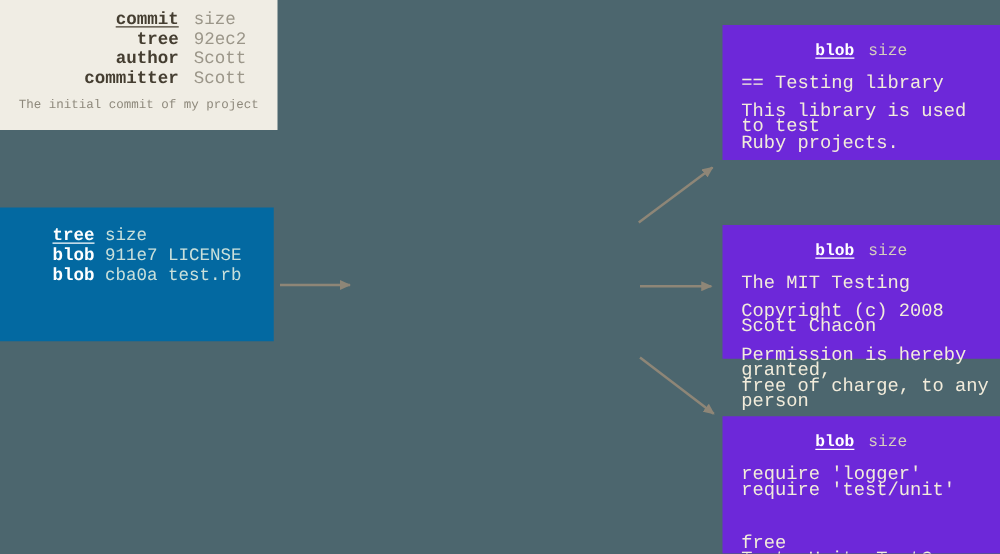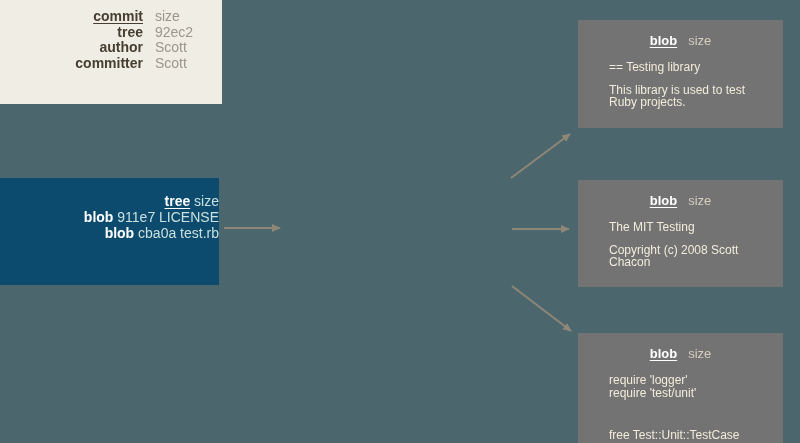--- a/index.html
+++ b/index.html
@@ -1,19 +1,19 @@
 <!DOCTYPE html>
 <html><head>
 <meta charset="utf-8">
 <style>
   html,body { margin:0; padding:0; background:#4C666E; }
   .canvas {
     position:relative; width:800px; height:443px; overflow:hidden;
     background:#4C666E;
-    font-family:Liberation Sans, sans-serif;
+    font-family:Liberation Mono, monospace;
   }
   
   .obj-label {
     position:absolute; width:222px; text-align:center;
     font-size:13px; font-weight:bold; color:#3B3228; line-height:15px;
   }
   .lbl-commit { left:0;   top:160; }
   .lbl-tree   { left:290; top:160; width:219px; }
   .lbl-blob1  { left:578; top:3;   }
   .lbl-blob2  { left:578; top:162; }
@@ -28,40 +28,40 @@
   .crow .k { width:143px; text-align:right; color:#453E31; font-weight:bold; white-space:pre; }
   .crow .v { margin-left:12px; color:#9B9689; white-space:pre; }
   .u { text-decoration:underline; text-underline-offset:2px; }
   .commit-desc {
     margin-top:8px; text-align:center;
     font-size:10px; color:#8E897C; line-height:11px;
   }
 
   
   .tree-box {
-    position:absolute; left:290; top:178px; width:219px; height:107px;
-    background:#0c4a6e; box-sizing:border-box; padding:15px 0 0 42px;text-align:right;
+    position:absolute; left:290; top:166px; width:219px; height:107px;
+    background:#0369a1; box-sizing:border-box; padding:15px 0 0 42px;
   }
   .trow { font-size:14px; line-height:16px; white-space:pre; }
   .trow .tk { color:#FFFFFF; font-weight:bold; }
   .trow .tv { color:#C9E0DB; }
 
   
   .blob-box {
-    position:absolute; left:578px; width:205px;
-    background:#737373; box-sizing:border-box; padding:13px 6px 0 15px;
+    position:absolute; left:578px; width:222px;
+    background:#6d28d9; box-sizing:border-box; padding:13px 6px 0 15px;
   }
   .blob1 { top:20px;  height:108px; }
   .blob2 { top:180px; height:107px; }
   .blob3 { top:333px; height:110px; }
   .blob-header { text-align:center; font-size:13px; line-height:15px; margin:0 9px 13px 0; }
   .blob-header .bk { color:#FFFFFF; font-weight:bold; text-decoration:underline; text-underline-offset:2px; }
   .blob-header .bs { color:#D6CEBE; margin-left:11px; }
   .blob-body p {
-    margin:0 16px 10px; font-size:12px; line-height:12.5px;
+    margin:0 0 10px; font-size:15px; line-height:12.5px;
     color:#F2ECDB; white-space:pre-line; min-height:10px;
   }
 
   .arrows { position:absolute; left:0; top:0; width:800px; height:443px; pointer-events:none; }
 </style>
 </head>
 <body>
 
 <div class="canvas">
 
@@ -93,20 +93,21 @@
       <span class="v">92ec2</span>
     </div>
     <div class="crow">
       <span class="k">author</span>
       <span class="v">Scott</span>
     </div>
     <div class="crow">
       <span class="k">committer</span>
       <span class="v">Scott</span>
     </div>
+    <div class="commit-desc">The initial commit of my project</div>
   </div>
 
   <div class="tree-box">
     <div class="trow"><span class="tk u">tree</span><span class="tv"> <span>size</span></span></div>
     <div class="trow"><span class="tk">blob</span><span class="tv"> <span>911e7 LICENSE</span></span></div>
     <div class="trow"><span class="tk">blob</span><span class="tv"> <span>cba0a test.rb</span></span></div>
   </div>
 
   <div class="blob-box blob1">
     <div class="blob-header">
@@ -119,20 +120,22 @@
     </div>
   </div>
 
   <div class="blob-box blob2">
     <div class="blob-header">
       <span class="bk">blob</span><span class="bs">size</span>
     </div>
     <div class="blob-body">
       <p>The MIT Testing</p>
       <p>Copyright (c) 2008 Scott Chacon</p>
+      <p>Permission is hereby granted,
+free of charge, to any person</p>
     </div>
   </div>
 
   <div class="blob-box blob3">
     <div class="blob-header">
       <span class="bk">blob</span><span class="bs">size</span>
     </div>
     <div class="blob-body">
       <p>require 'logger'
 require 'test/unit'</p>

